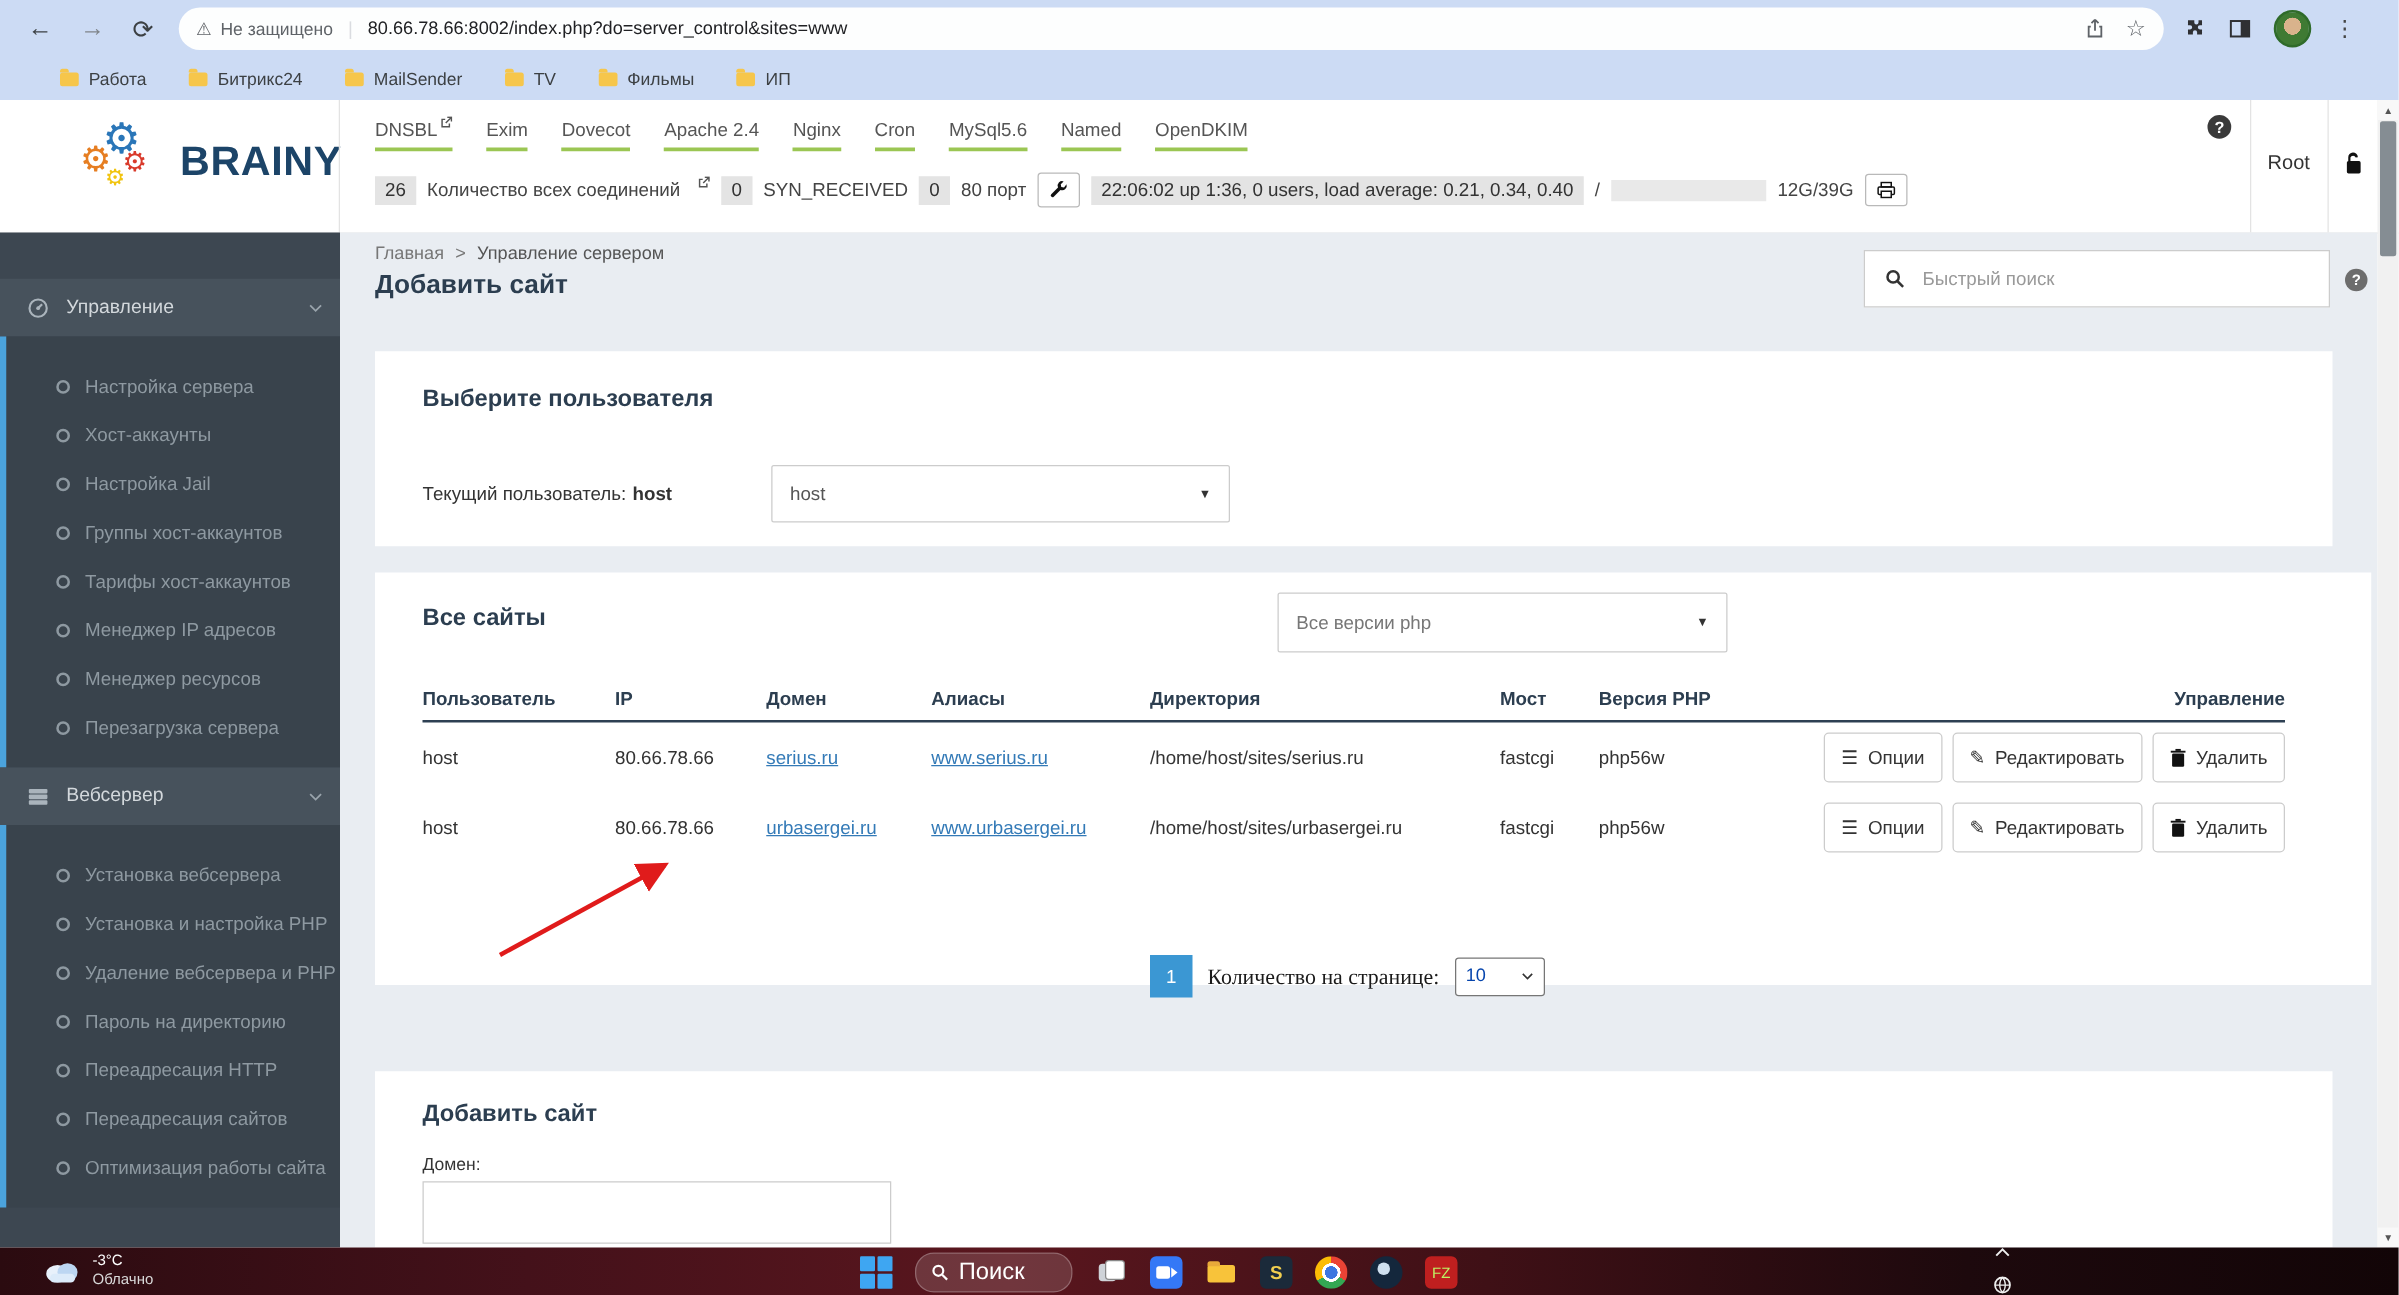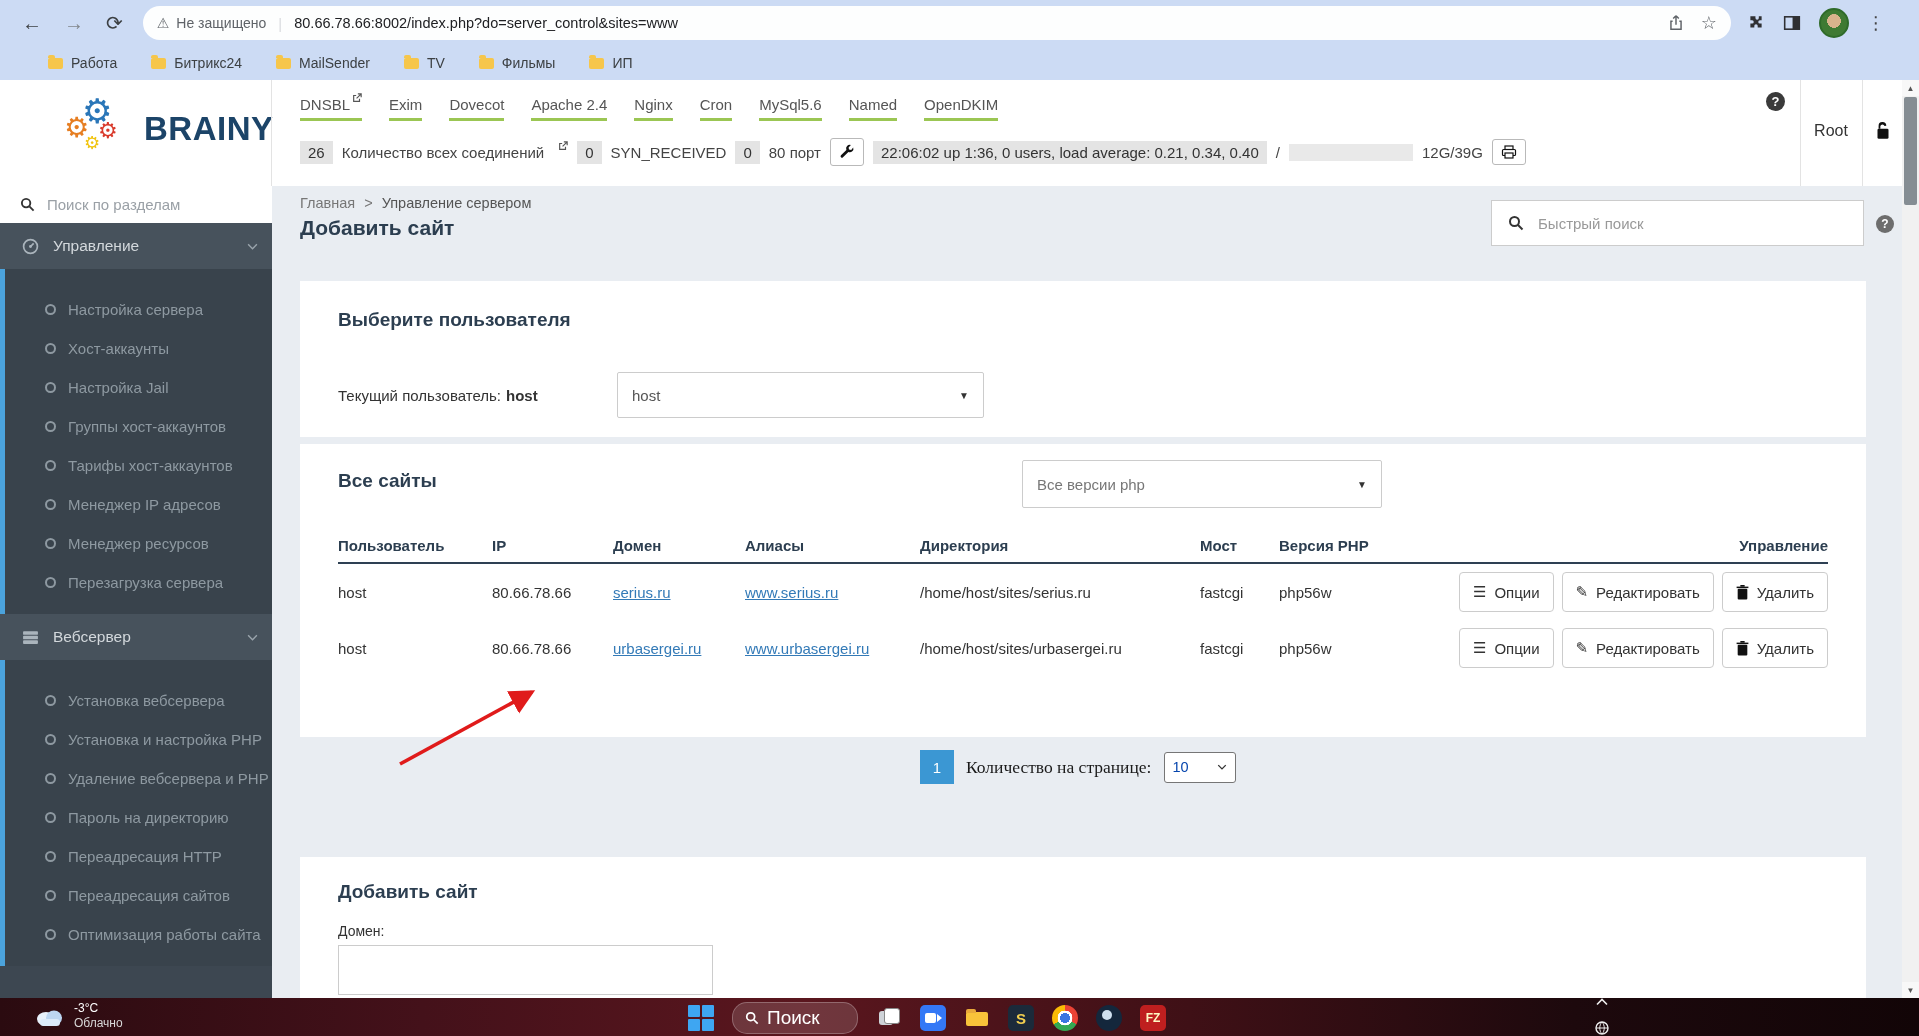--- a/index.html
+++ b/index.html
@@ -69,21 +69,21 @@
   .ptitle{left:28px;top:30px;font-size:21px;font-weight:bold;color:#2c3e50;}
   .qsearch{left:1219px;top:14px;width:373px;height:46px;background:#fff;border:1px solid #ccc;
            display:flex;align-items:center;gap:12px;padding-left:16px;box-sizing:border-box;}
   .qsearch input{border:none;outline:none;font-size:15px;width:290px;font-family:"Liberation Sans",sans-serif;color:#444;}
   .qsearch input::placeholder{color:#999;}
   .help2{left:1604px;top:29px;width:18px;height:18px;border-radius:50%;background:#6d6d6d;color:#fff;
          font-size:12px;font-weight:bold;display:flex;align-items:center;justify-content:center;cursor:pointer;}
   .card{background:#fff;position:absolute;left:28px;width:1566px;}
   .card h2{margin:0;font-size:19px;font-weight:bold;color:#2c3e50;}
   .c1{top:95px;height:156px;}
-  .c2{top:258px;height:293px;}
+  .c2{top:272px;height:330px;padding-left:31px;}
   .c3{top:671px;height:210px;}
   .c1 h2{position:absolute;left:38px;top:28px;}
   .userrow{position:absolute;left:38px;top:91px;height:46px;display:flex;align-items:center;font-size:15px;color:#333;}
   .sel{background:#fff;border:1px solid #ccc;border-radius:2px;display:flex;align-items:center;
        padding:0 14px;box-sizing:border-box;font-size:15px;color:#555;cursor:pointer;justify-content:space-between;}
   .sel .arr{font-size:10px;color:#333;}
   .usersel{position:absolute;left:317px;top:91px;width:367px;height:46px;}
   .c2 h2{position:absolute;left:38px;top:26px;}
   .phpsel{position:absolute;left:722px;top:16px;width:360px;height:48px;color:#777;}
   .dominput{position:absolute;left:1167px;top:18px;width:371px;height:46px;border:1px solid #ccc;box-sizing:border-box;
@@ -137,21 +137,21 @@
   .chat:after{content:"";position:absolute;left:17px;top:9px;border-left:5px solid #fff;border-top:4px solid transparent;border-bottom:4px solid transparent;}
   .tfolder{background:transparent;position:relative;}
   .tfolder:before{content:"";position:absolute;left:2px;top:7px;width:22px;height:14px;background:#f8c33a;border-radius:2px;}
   .tfolder:after{content:"";position:absolute;left:2px;top:4px;width:10px;height:4px;background:#e8a93a;border-radius:2px 2px 0 0;}
   .sapp{background:#1b2a3a;color:#f2cf4f;font-weight:bold;font-size:15px;display:flex;align-items:center;justify-content:center;}
   .chromeapp{border-radius:50%;
      background:radial-gradient(circle,#3b76e0 0 27%,#fff 28% 40%,transparent 41%),
                 conic-gradient(#ea4335 0 120deg,#34a853 120deg 240deg,#fbbc05 240deg 360deg);}
   .darkapp{border-radius:50%;background:#14273c;position:relative;}
   .darkapp:before{content:"";position:absolute;left:6px;top:5px;width:10px;height:10px;border-radius:50%;background:#cfe0ef;}
-  .fzapp{background:#bf1f1f;color:#fef9c3;font-weight:bold;font-size:12px;display:flex;align-items:center;justify-content:center;}
+  .fzapp{background:#bf1f1f;color:#bef264;font-weight:normal;font-size:12px;display:flex;align-items:center;justify-content:center;}
   .tray{left:1572px;top:0px;height:38px;display:flex;align-items:center;gap:15px;flex-direction:column;}
   .trayico{color:#eee;cursor:pointer;display:flex;align-items:center;}
   .lang{font-size:12px;color:#fff;cursor:pointer;}
   .clock{font-size:12px;line-height:14px;text-align:right;cursor:pointer;}
   .nbadge{width:20px;height:20px;border-radius:50%;background:#1677d2;color:#fff;font-size:11px;
           display:flex;align-items:center;justify-content:center;cursor:pointer;}
   .extlink{margin-top:-3px;}
 </style>
 </head>
 <body>
@@ -287,27 +287,20 @@
   <div class="abs headdiv" style="left:1862px;"></div>
   <div class="abs" style="left:1874px;top:40px;">
     <svg width="18" height="22" viewBox="0 0 16 20" fill="#111">
       <path d="M4 8V5.5A3.5 3.5 0 0 1 11 5.2l-1.6.3A2 2 0 0 0 5.6 5.5V8z"></path>
       <rect x="3" y="8" width="10" height="9" rx="1.2"></rect>
     </svg>
   </div>
 </div>
 
 <div class="abs sidebar">
-  <div class="abs sbsearch">
-    <svg width="15" height="15" viewBox="0 0 16 16" fill="none" stroke="#333" stroke-width="2">
-      <circle cx="6.5" cy="6.5" r="4.5"></circle>
-        <path d="M10 10l4.5 4.5"></path>
-    </svg>
-    <input type="text" placeholder="Поиск по разделам" style="">
-  </div>
   <div style="position:absolute;top:37px;left:0;width:272px;">
     <div class="ssec">
       <svg width="17" height="17" viewBox="0 0 16 16">
         <circle cx="8" cy="8" r="6.5" fill="none" stroke="#aab4bc" stroke-width="1.6"></circle>
         <path d="M8 8l3-3" stroke="#aab4bc" stroke-width="1.6"></path>
           <circle cx="8" cy="8" r="1.4" fill="#aab4bc"></circle>
       </svg>
       <span>Управление</span>
       <span class="chev">
         <svg width="11" height="7" viewBox="0 0 12 8" fill="none" stroke="#9aa4ac" stroke-width="1.6">

